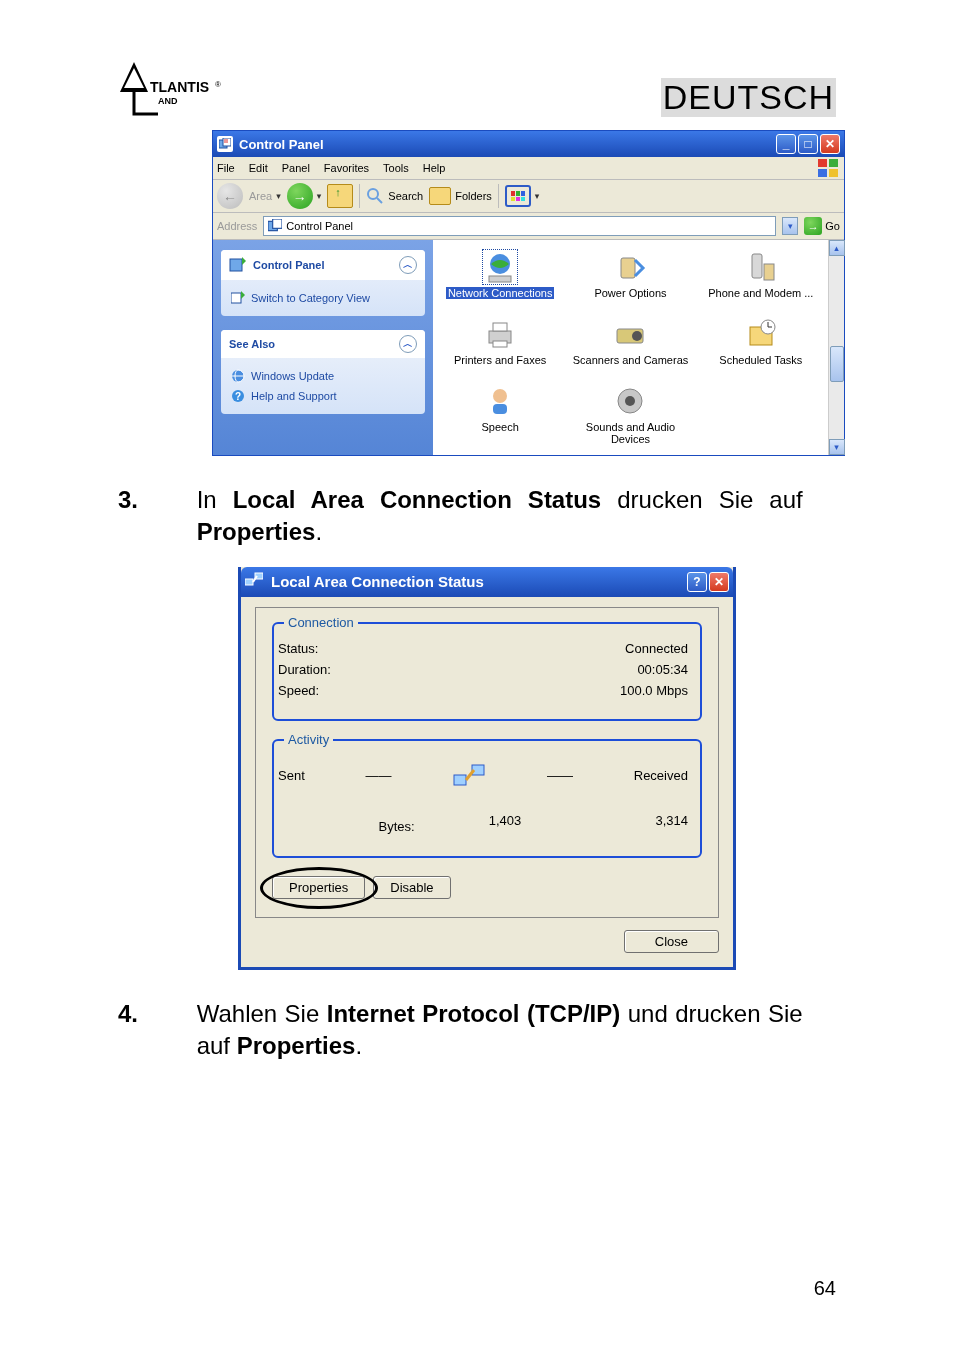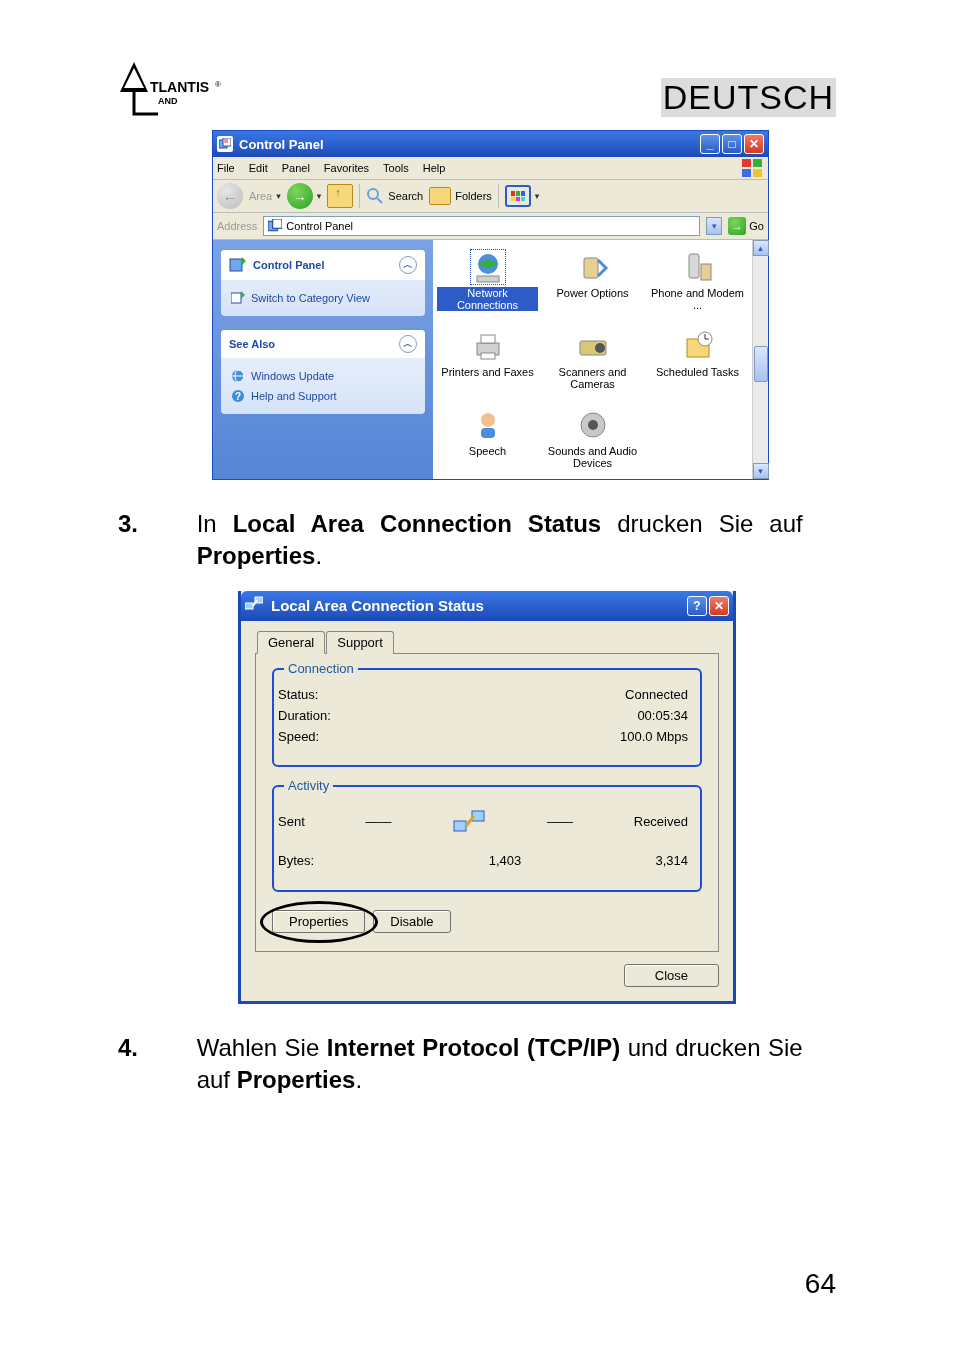--- a/index.html
+++ b/index.html
@@ -28,21 +28,21 @@
     font-size: 34px;
     background: #dcdcdc;
     padding: 0 2px;
     letter-spacing: 1px;
   }
   .spacer-top { height: 70px; }
 
   
   .cp-window {
     margin-left: 94px;
-    width: 557px;
+    width: 633px;
     border: 1px solid #1a4bbf;
     background: #ece9d8;
     font-family: Tahoma, sans-serif;
     font-size: 11px;
   }
   .titlebar {
     height: 26px;
     background: linear-gradient(#3b78e7, #1b4ab5);
     display: flex;
     align-items: center;
@@ -389,21 +389,21 @@
   .act-icon {
     width: 34px; height: 34px;
   }
   .bytes-row {
     display: grid;
     grid-template-columns: 1fr 1fr 1fr;
     text-align: center;
     align-items: center;
     padding: 4px 0;
   }
-  .bytes-row .lbl { text-align: left; }
+  .bytes-row .lbl { text-align: right; margin-top: 12px; }
   .btn {
     background: #ece9d8;
     border: 1px solid #707070;
     border-radius: 3px;
     padding: 3px 16px;
     font-family: Tahoma, sans-serif;
     font-size: 13px;
     box-shadow: inset 1px 1px 0 #fff;
   }
   .dlg-buttons { display: flex; gap: 8px; margin-top: 14px; position: relative; }
@@ -413,21 +413,21 @@
     border: 3px solid #000;
     border-radius: 50%;
     width: 118px; height: 42px;
     top: -9px; left: -12px;
     pointer-events: none;
   }
   .pagenum {
     position: absolute;
     bottom: 50px;
     right: 118px;
-    font-size: 28px;
+    font-size: 20px;
   }
 </style>
 </head>
 <body>
 
 <div class="logo-wrap">
   <svg width="110" height="68" viewBox="0 0 110 68">
     <polygon points="16,4 30,34 2,34" fill="#000"></polygon>
     <polygon points="16,10 26,30 6,30" fill="#fff"></polygon>
     <path d="M16 34 L16 56 L40 56" stroke="#000" stroke-width="3" fill="none"></path>
@@ -686,24 +686,20 @@
           <line x1="8" y1="11" x2="12" y2="5" stroke="#fff" stroke-width="2"></line>
         </svg>
     </span>
     <span>Local Area Connection Status</span>
     <div class="win-buttons">
       <div class="win-btn min" style="background:linear-gradient(#5b94e8,#2d5bc7);">?</div>
       <div class="win-btn close">✕</div>
     </div>
   </div>
   <div class="dialog-body">
-    <div class="tabs">
-      <div class="tab active">General</div>
-      <div class="tab">Support</div>
-    </div>
     <div class="tab-content">
       <div class="groupbox">
         <span class="legend">Connection</span>
         <div class="kv">
           <span>Status:</span>
           <span>Connected</span>
         </div>
         <div class="kv">
           <span>Duration:</span>
           <span>00:05:34</span>

